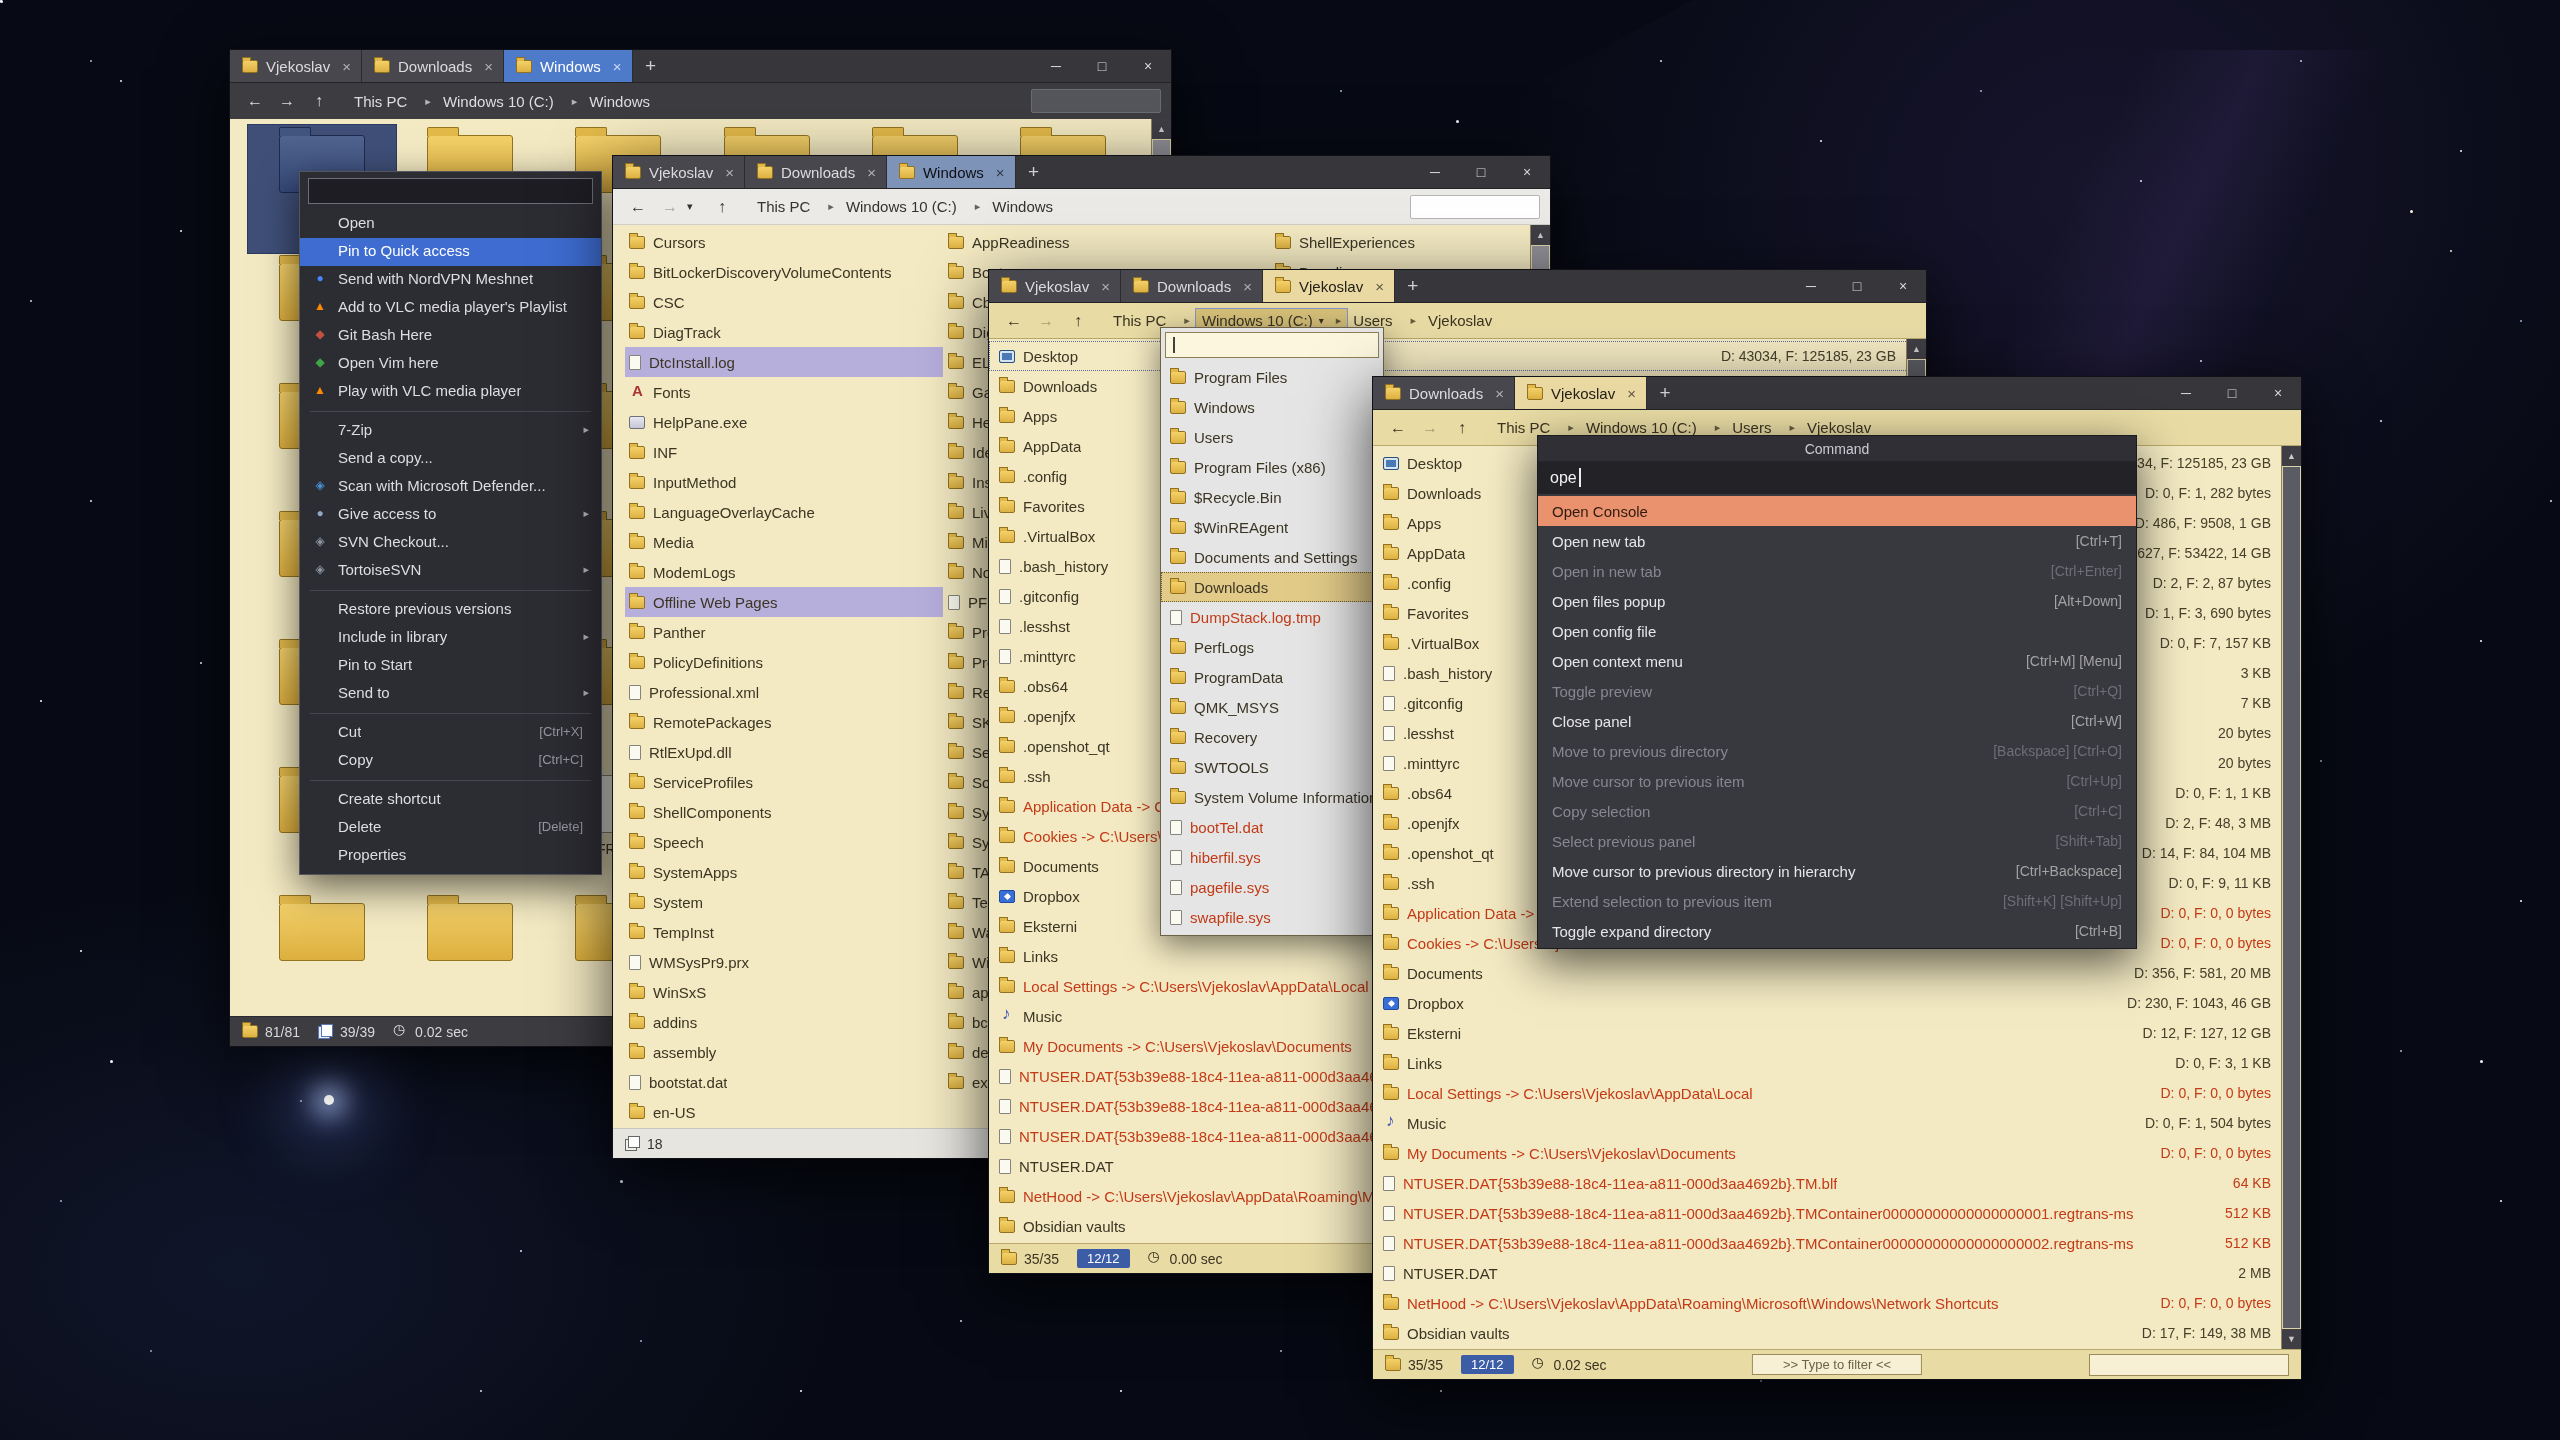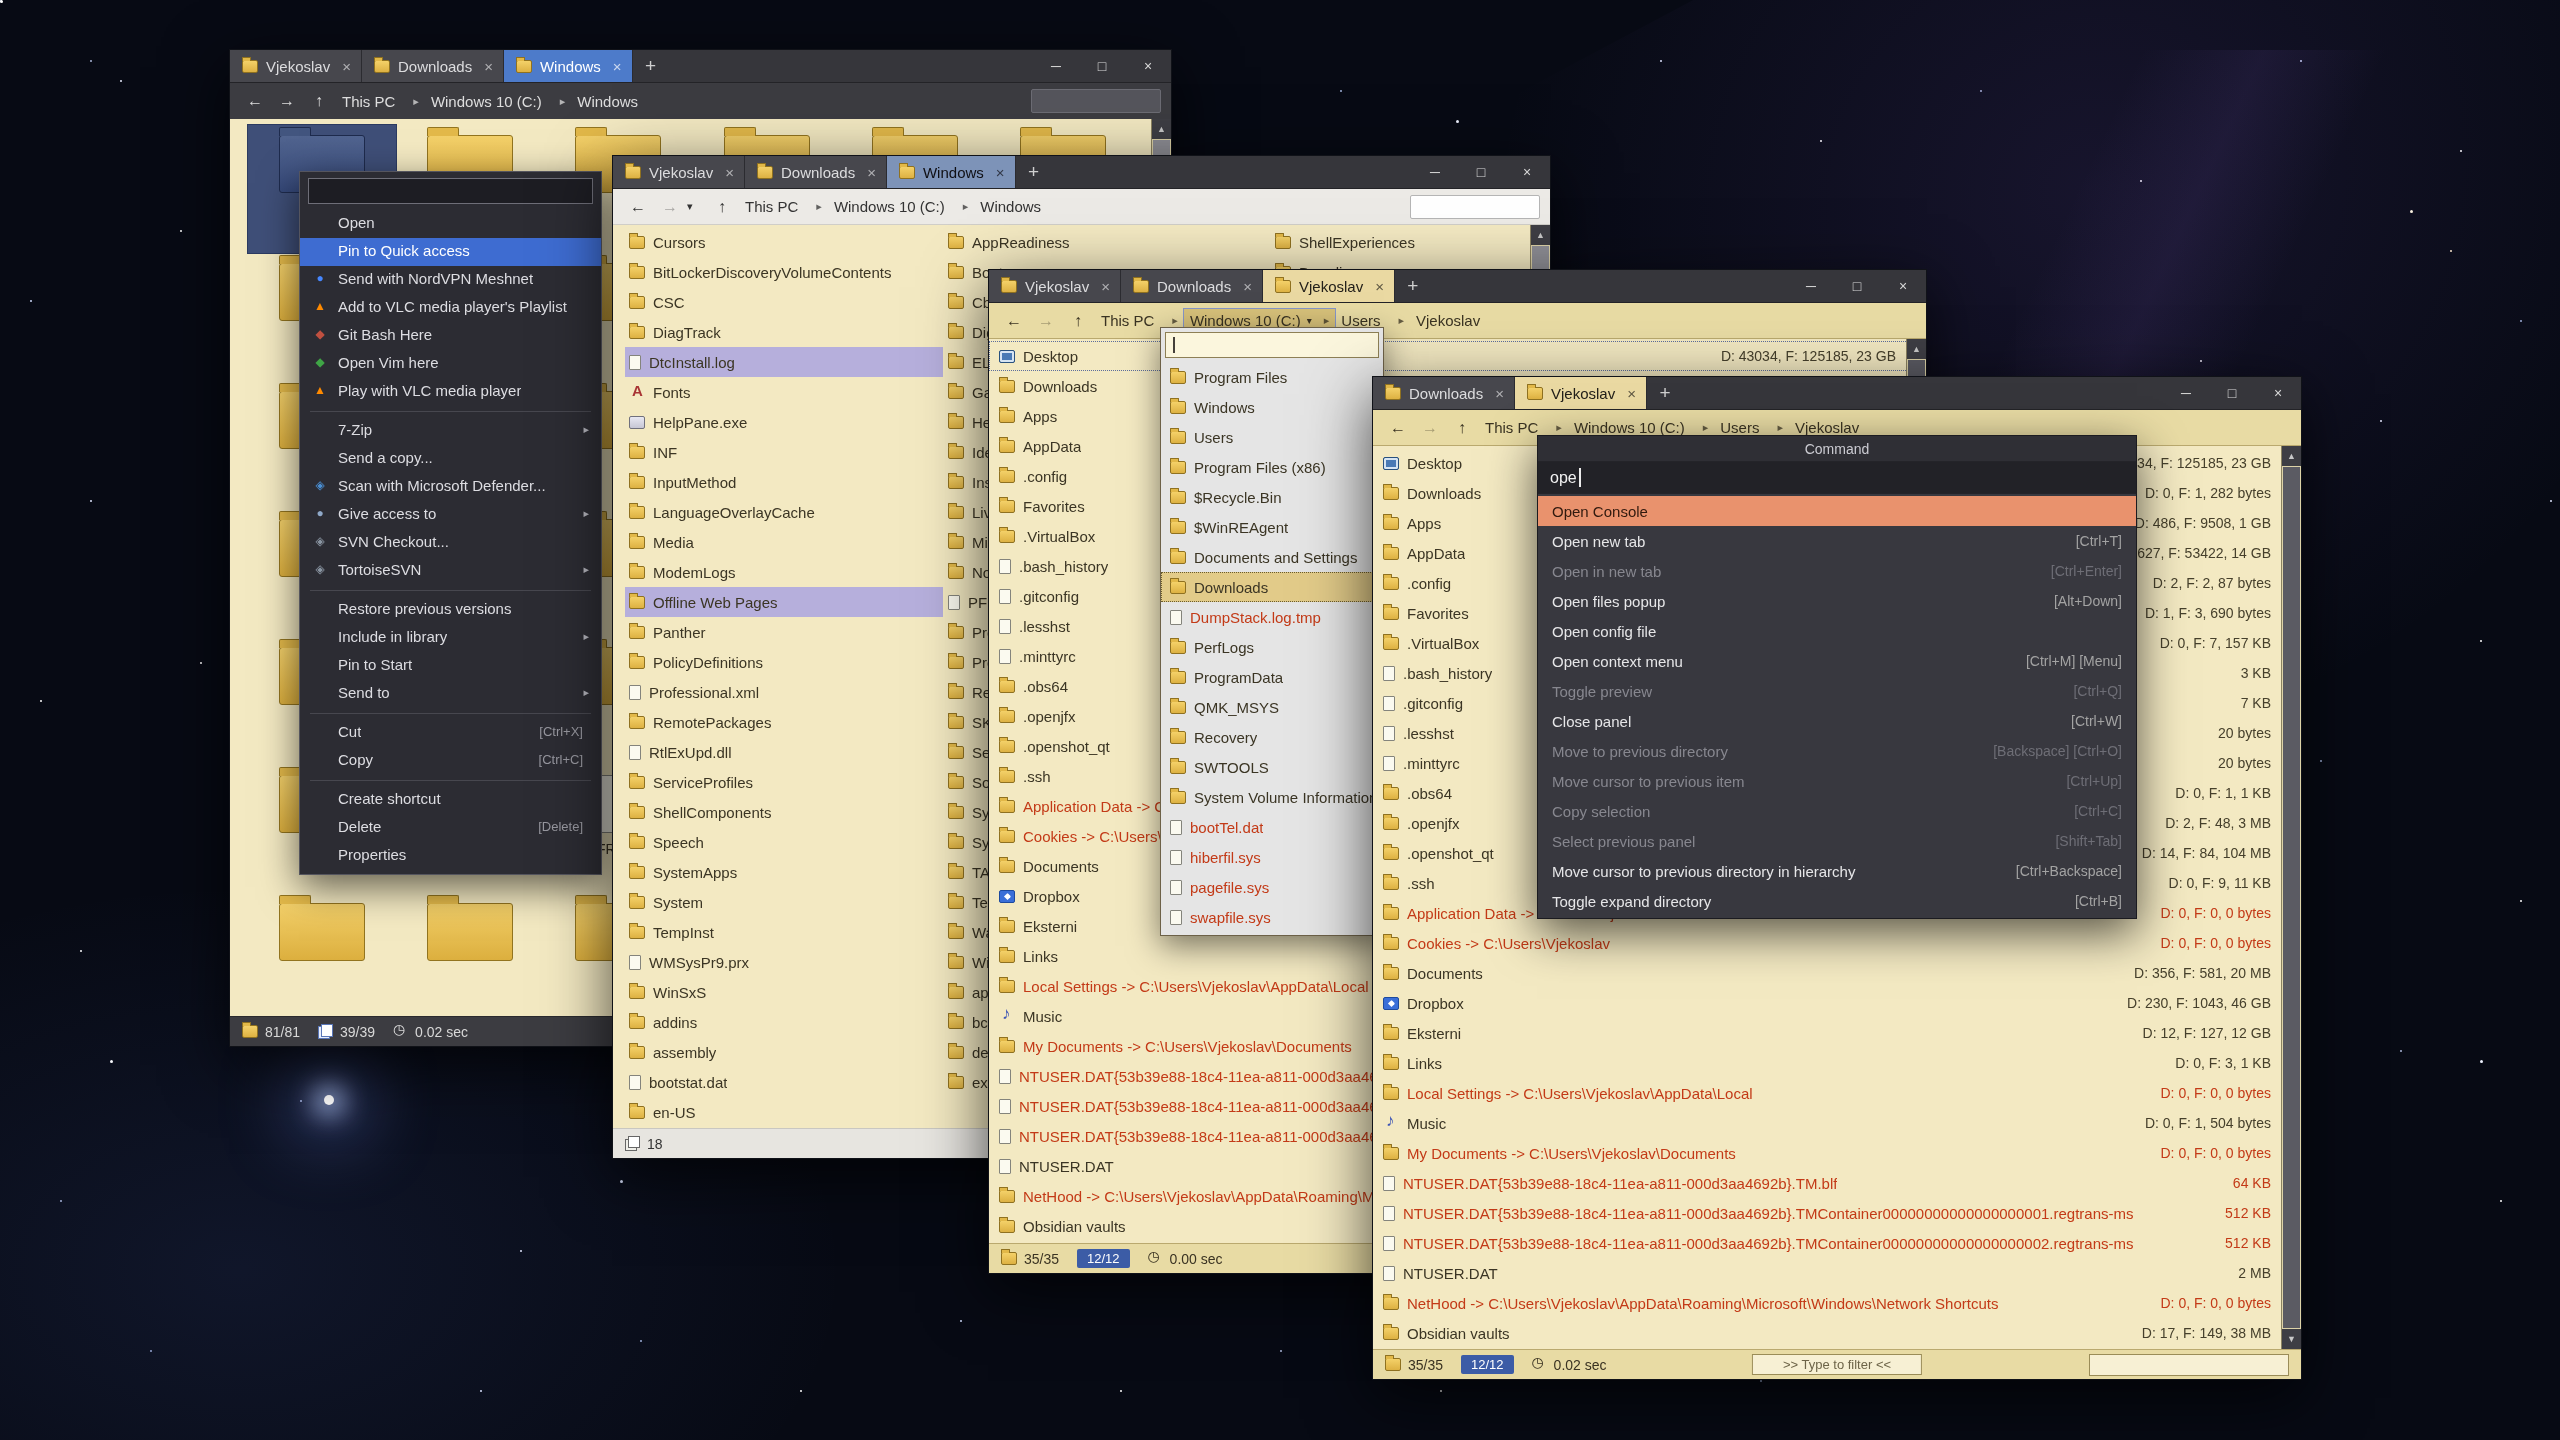--- a/index.html
+++ b/index.html
@@ -47,21 +47,21 @@
   .winbtns{margin-left:auto;display:flex;align-items:stretch}
   .wbtn{width:46px;display:flex;align-items:center;justify-content:center;color:#d8d8d8;font-size:14px}
 
   .toolbar{height:36px;display:flex;align-items:center;padding:0 10px;gap:2px;flex:none;font-size:15px}
   .toolbar.dark{background:#3c3c41;color:#dedede}
   .toolbar.light{background:#eceae6;color:#333;border-bottom:1px solid #d0cec8}
   .toolbar.cream{background:#e8dba4;color:#3a3322;border-bottom:1px solid #baa96e}
   .navbtn{width:30px;text-align:center;font-size:16px;flex:none}
   .navsm{width:18px;font-size:11px}
   .dim{opacity:.38}
-  .crumbs{display:flex;align-items:flex-start;margin-left:0;min-width:0}
+  .crumbs{display:flex;align-items:flex-start;margin-left:12px;min-width:0}
   .crumb{display:flex;align-items:center;padding:3px 6px;white-space:nowrap}
   .crumb:not(:last-child)::after{content:"▸";margin-left:12px;font-size:11px;opacity:.75}
   .crumb.pressed{background:#d7c17a;outline:1px solid #8796c8}
   .crumb .drop{font-size:10px;margin-left:6px}
   .searchbox{margin-left:auto;width:130px;height:24px;border-radius:2px;flex:none}
   .toolbar.dark .searchbox{background:#55555c;border:1px solid #6c6c74}
   .toolbar.light .searchbox{background:#fff;border:1px solid #b5b5b5}
 
   .content{flex:1;position:relative;overflow:hidden;background:#f3e9c2}
 
@@ -1776,20 +1776,24 @@
         <div class="pal-item disabled">
           <span class="pal-label">Select previous panel</span>
           <span class="pal-keys">[Shift+Tab]</span>
         </div>
 
         <div class="pal-item">
           <span class="pal-label">Move cursor to previous directory in hierarchy</span>
           <span class="pal-keys">[Ctrl+Backspace]</span>
         </div>
 
+        <div class="pal-item disabled">
+          <span class="pal-label">Extend selection to previous item</span>
+          <span class="pal-keys">[Shift+K] [Shift+Up]</span>
+        </div>
 
         <div class="pal-item">
           <span class="pal-label">Toggle expand directory</span>
           <span class="pal-keys">[Ctrl+B]</span>
         </div>
       </div>
   </div>
 
   <div class="statusbar cream">
     <div class="seg">

